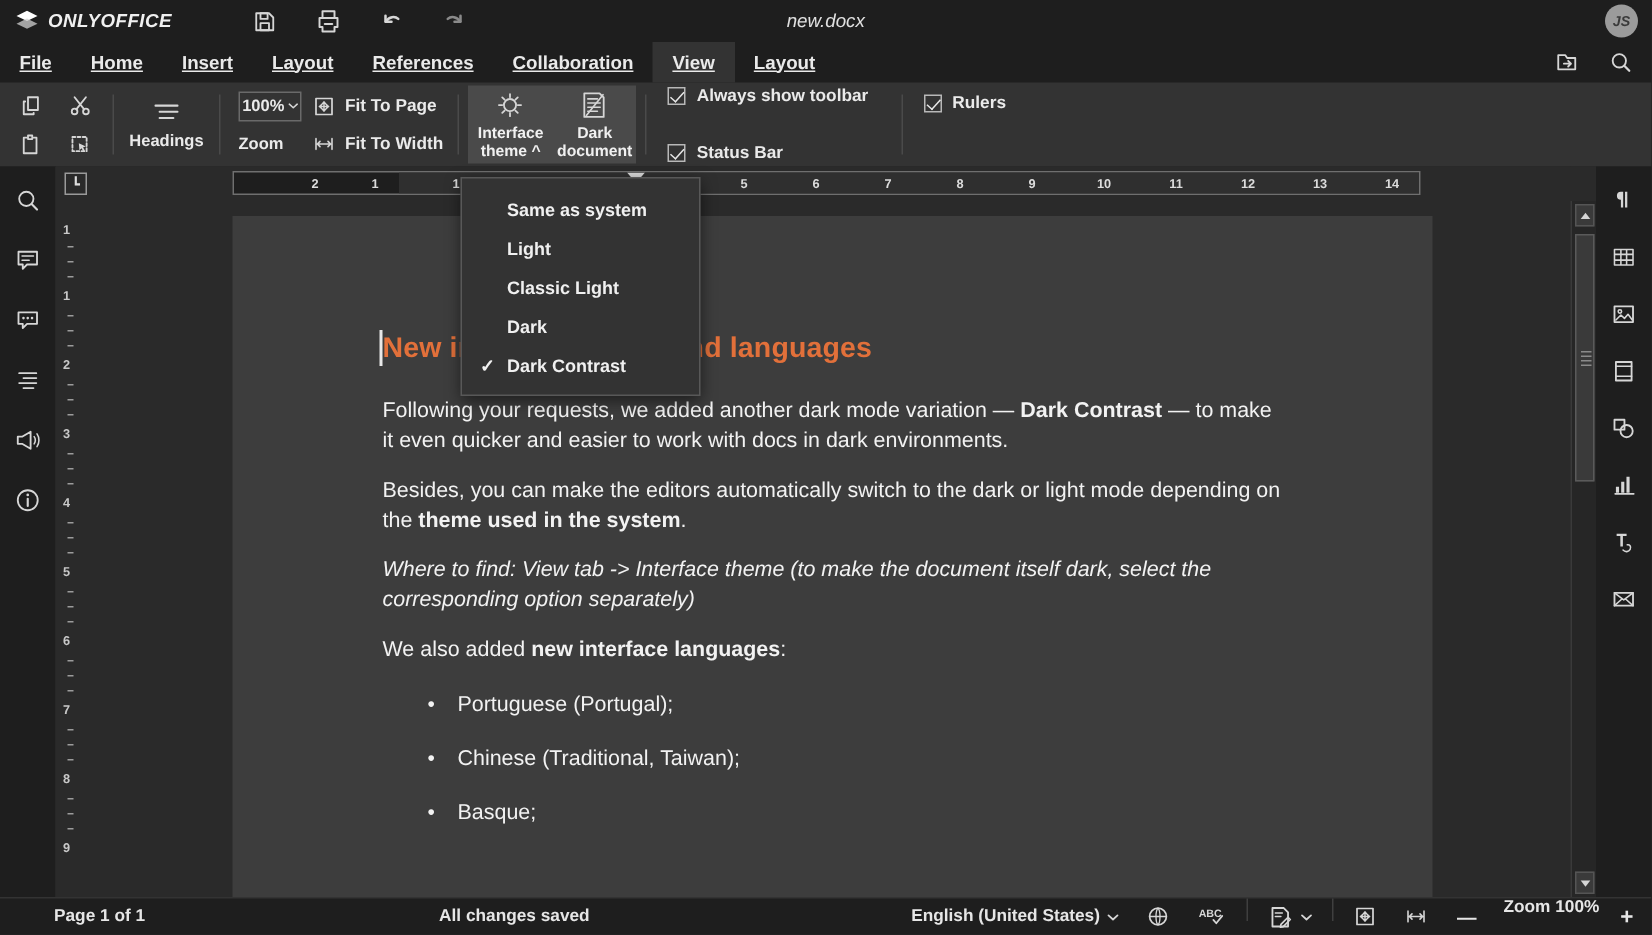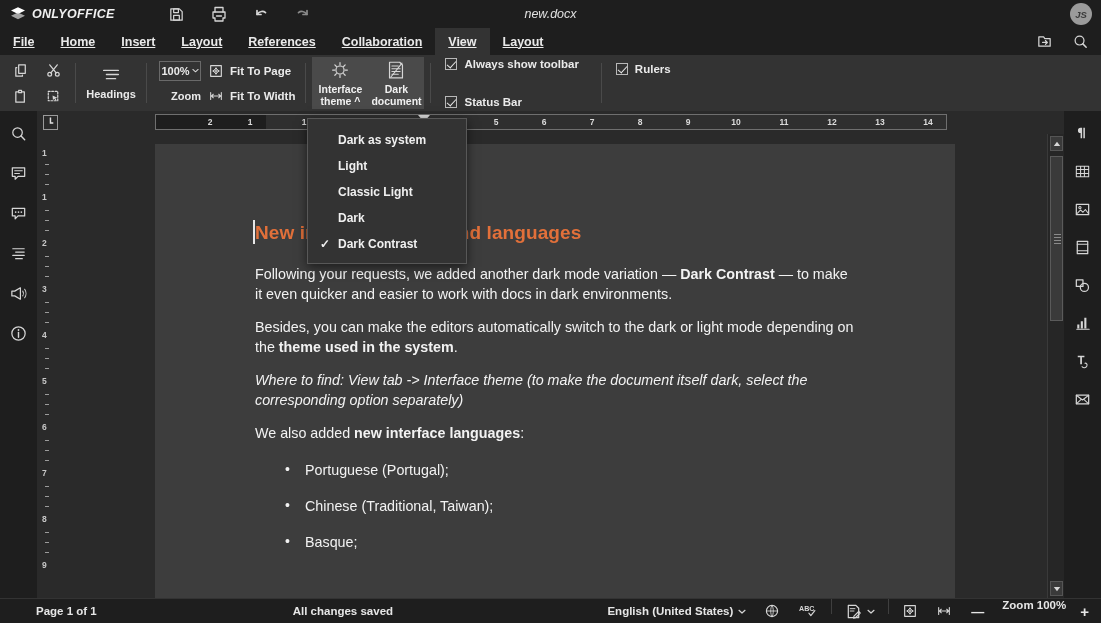--- a/index.html
+++ b/index.html
@@ -68,21 +68,21 @@
   .headings-lbl { font-size: 11px; color: #eaeaea; font-weight: bold; }
 
   .zoom-col { display: flex; flex-direction: column; justify-content: center; height: 56px; gap: 3px; padding-left: 6px; }
   .zoom-row1 { display: flex; align-items: center; gap: 7px; }
   .zoom-row2 { display: flex; align-items: center; gap: 7px; }
   .zoom-select {
     width: 42px; height: 20px; border: 1px solid #6a6a6a; background: #333333;
     color: #eaeaea; font-size: 11px; font-weight: bold;
     display: flex; align-items: center; justify-content: center; gap: 2px; cursor: pointer;
   }
-  .zoom-label { font-size: 11px; color: #eaeaea; font-weight: bold; width: 42px; text-align: right; }
+  .zoom-label { font-size: 11px; color: #eaeaea; font-weight: bold; width: 42px; text-align: left; }
   .fit-btn { display: flex; align-items: center; gap: 6px; cursor: pointer; height: 22px; padding-right: 4px; }
   .fit-lbl { font-size: 11.5px; color: #eaeaea; font-weight: bold; white-space: nowrap; }
 
   .theme-group { display: flex; align-items: center; background: #4a4a4a; height: 52px; align-self: center; }
   .big-btn {
     width: 56px; height: 52px; display: flex; flex-direction: column;
     align-items: center; justify-content: center; gap: 1px; cursor: pointer;
   }
   .big-lbl { font-size: 10.5px; color: #f0f0f0; line-height: 11.5px; text-align: center; font-weight: bold; }
 
@@ -639,21 +639,21 @@
             </svg>
         </div>
       </div>
 
     </div>
   </div>
 
   <div class="dropdown">
     <div class="dd-item">
 
-      <span>Dark as system</span>
+      <span>Same as system</span>
     </div>
     <div class="dd-item">
 
       <span>Light</span>
     </div>
     <div class="dd-item">
 
       <span>Classic Light</span>
     </div>
     <div class="dd-item">

